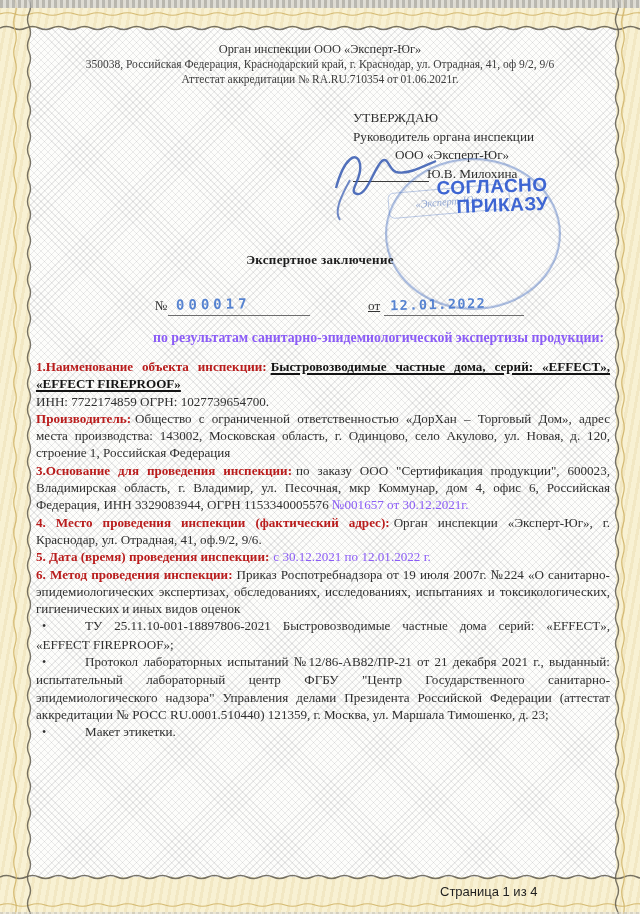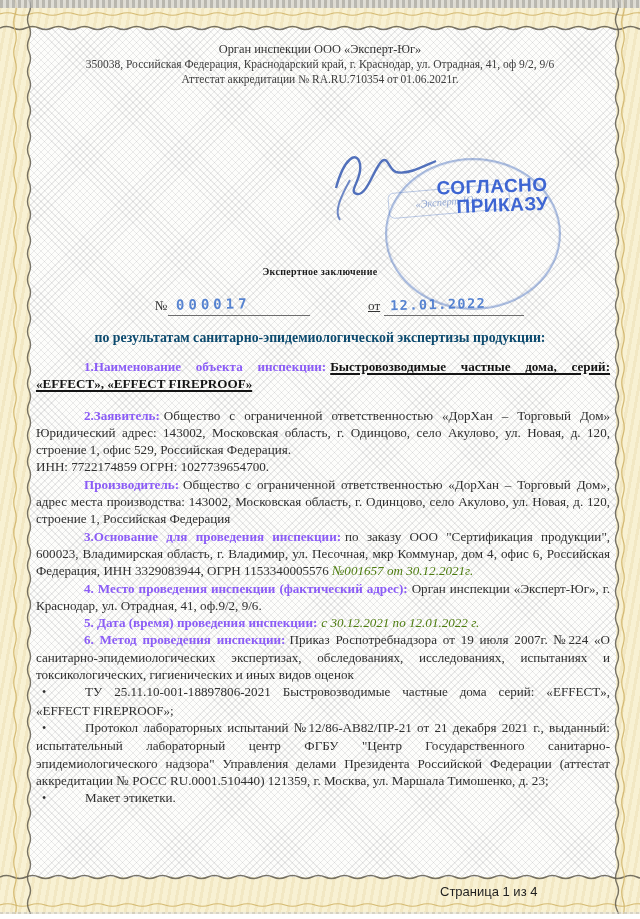--- a/index.html
+++ b/index.html
@@ -44,44 +44,44 @@
      border:2.5px solid rgba(88,124,196,.5);border-radius:50%;
      box-shadow:inset 0 0 0 1px rgba(88,124,196,.12);}
   .stamp-rect{position:absolute;left:388px;top:188px;width:120px;height:24px;z-index:4;
      border:1.6px solid rgba(88,124,196,.38);border-radius:6px;transform:rotate(-5deg);
      display:flex;align-items:center;justify-content:center;
      color:rgba(70,108,190,.55);font-style:italic;font-size:10.5px;}
   .order-stamp{position:absolute;left:418px;top:177px;width:130px;z-index:5;text-align:right;
      color:#2f5ad0;font-family:"Liberation Sans",sans-serif;font-weight:bold;
      font-size:19px;line-height:19px;letter-spacing:.5px;transform:rotate(-2deg);opacity:.92;}
   
-  .doc-title{position:absolute;left:36px;top:266px;width:568px;z-index:4;text-align:center;
-     font-weight:bold;font-size:10px;color:#1c1c1c;letter-spacing:.3px;}
+  .doc-title{position:absolute;left:36px;top:252px;width:568px;z-index:4;text-align:center;
+     font-weight:bold;font-size:13px;color:#1c1c1c;letter-spacing:.3px;}
   .numrow{position:absolute;left:0;top:296px;width:640px;height:26px;z-index:4;font-size:13.2px;color:#333;}
   .numrow .no-label{position:absolute;left:155px;top:2px;}
   .stamp-number{position:absolute;left:176px;top:0;z-index:5;color:#4677cd;
      font-family:"DejaVu Sans Mono",monospace;font-weight:bold;font-size:14px;
      letter-spacing:4px;transform:rotate(-1deg);opacity:.9;}
   .num-line{position:absolute;left:168px;top:19px;width:142px;border-top:1.1px solid #6d6d6d;}
   .numrow .ot-label{position:absolute;left:368px;top:2px;text-decoration:underline;}
   .stamp-date{position:absolute;left:390px;top:0;z-index:5;color:#4677cd;
      font-family:"DejaVu Sans Mono",monospace;font-weight:bold;font-size:13.5px;
      letter-spacing:1.5px;transform:rotate(-1.5deg);opacity:.9;}
   .date-line{position:absolute;left:384px;top:19px;width:140px;border-top:1.1px solid #6d6d6d;}
-  .subtitle{position:absolute;left:36px;top:330px;width:568px;z-index:4;text-align:center;
-     font-weight:bold;font-size:13.8px;color:#0c4a6e;}
+  .subtitle{position:absolute;left:36px;top:330px;width:568px;z-index:4;text-align:right;
+     font-weight:bold;font-size:13.8px;color:#8b5cf6;}
   
   .body-text{position:absolute;left:36px;top:358px;width:574px;z-index:4;
      font-size:13.1px;line-height:17.3px;color:#2f2f2f;text-align:justify;}
   .body-text p{margin:0;}
   .body-text p.gap{margin-top:14px;}
-  .lbl{font-weight:bold;color:#8b5cf6;margin-right:4px;margin-left:48px;}
+  .lbl{font-weight:bold;color:#b91c1c;margin-right:4px;}
   .uval{font-weight:bold;color:#141414;text-decoration:underline;
      text-decoration-thickness:1.5px;text-underline-offset:2px;}
-  .faded{color:#4d7c0f;font-style:italic;}
+  .faded{color:#8b5cf6;}
   .bullet .dot{display:inline-block;width:49px;text-indent:6px;font-size:12px;}
   
   .page-indicator{position:absolute;left:440px;top:884px;z-index:7;
      font-family:"Liberation Sans",sans-serif;font-size:13px;color:#1f1f1f;}
 </style>
 </head>
 <body>
 
 <div class="page">
 
@@ -111,20 +111,29 @@
 
   <div class="scan-edge-top"></div>
   <div class="scan-edge-bottom"></div>
 
   <div class="doc-header">
     <div class="l1">Орган инспекции ООО «Эксперт-Юг»</div>
     <div>350038, Российская Федерация, Краснодарский край, г. Краснодар, ул. Отрадная, 41, оф 9/2, 9/6</div>
     <div>Аттестат аккредитации № RA.RU.710354 от 01.06.2021г.</div>
   </div>
 
+  <div class="approval">
+    <div>УТВЕРЖДАЮ</div>
+    <div>Руководитель органа инспекции</div>
+    <div class="org-line">ООО «Эксперт-Юг»</div>
+    <div class="sig-row">
+      <span class="sig-line"></span>
+      <span>Ю.В. Милохина</span>
+    </div>
+  </div>
 
   <svg class="signature" width="112" height="78" viewBox="0 0 112 78">
     <path d="M6 42 C14 12 27 4 30 18 C33 33 17 46 27 48 C37 50 44 22 52 15 C58 10 59 24 66 26 C78 29 94 20 106 15" fill="none" stroke="#3f62b5" stroke-width="2.4" opacity=".9"></path>
     <path d="M20 34 C10 52 4 66 10 74" fill="none" stroke="#3f62b5" stroke-width="2" opacity=".75"></path>
   </svg>
 
   <div class="stamp-circle"></div>
   <div class="stamp-rect">
     <span>«Эксперт-Юг»</span>
   </div>
@@ -140,21 +149,20 @@
     <span class="stamp-number">000017</span>
     <span class="num-line"></span>
     <span class="ot-label">от</span>
     <span class="stamp-date">12.01.2022</span>
     <span class="date-line"></span>
   </div>
   <div class="subtitle">по результатам санитарно-эпидемиологической экспертизы продукции:</div>
 
   <div class="body-text">
     <p><span class="lbl">1.Наименование объекта инспекции:</span><span class="uval">Быстровозводимые частные дома, серий: «EFFECT», «EFFECT FIREPROOF»</span></p>
-    <p class="gap"><span class="lbl">2.Заявитель:</span><span>Общество с ограниченной ответственностью «ДорХан – Торговый Дом» Юридический адрес: 143002, Московская область, г. Одинцово, село Акулово, ул. Новая, д. 120, строение 1, офис 529, Российская Федерация.</span></p>
     <p>ИНН: 7722174859 ОГРН: 1027739654700.</p>
     <p><span class="lbl">Производитель:</span><span>Общество с ограниченной ответственностью «ДорХан – Торговый Дом», адрес места производства: 143002, Московская область, г. Одинцово, село Акулово, ул. Новая, д. 120, строение 1, Российская Федерация</span></p>
     <p><span class="lbl">3.Основание для проведения инспекции:</span><span>по заказу ООО "Сертификация продукции", 600023, Владимирская область, г. Владимир, ул. Песочная, мкр Коммунар, дом 4, офис 6, Российская Федерация, ИНН 3329083944, ОГРН 1153340005576</span> <span class="faded">№001657 от 30.12.2021г.</span></p>
     <p><span class="lbl">4. Место проведения инспекции (фактический адрес):</span><span>Орган инспекции «Эксперт-Юг», г. Краснодар, ул. Отрадная, 41, оф.9/2, 9/6.</span></p>
     <p><span class="lbl">5. Дата (время) проведения инспекции:</span><span class="faded">с 30.12.2021 по 12.01.2022 г.</span></p>
     <p><span class="lbl">6. Метод проведения инспекции:</span><span>Приказ Роспотребнадзора от 19 июля 2007г. №224 «О санитарно-эпидемиологических экспертизах, обследованиях, исследованиях, испытаниях и токсикологических, гигиенических и иных видов оценок</span></p>
     <p class="bullet"><span class="dot">•</span><span>ТУ 25.11.10-001-18897806-2021 Быстровозводимые частные дома серий: «EFFECT», «EFFECT FIREPROOF»;</span></p>
     <p class="bullet"><span class="dot">•</span><span>Протокол лабораторных испытаний №12/86-АВ82/ПР-21 от 21 декабря 2021 г., выданный: испытательный лабораторный центр ФГБУ "Центр Государственного санитарно-эпидемиологического надзора" Управления делами Президента Российской Федерации (аттестат аккредитации № РОСС RU.0001.510440) 121359, г. Москва, ул. Маршала Тимошенко, д. 23;</span></p>
     <p class="bullet"><span class="dot">•</span><span>Макет этикетки.</span></p>
   </div>

